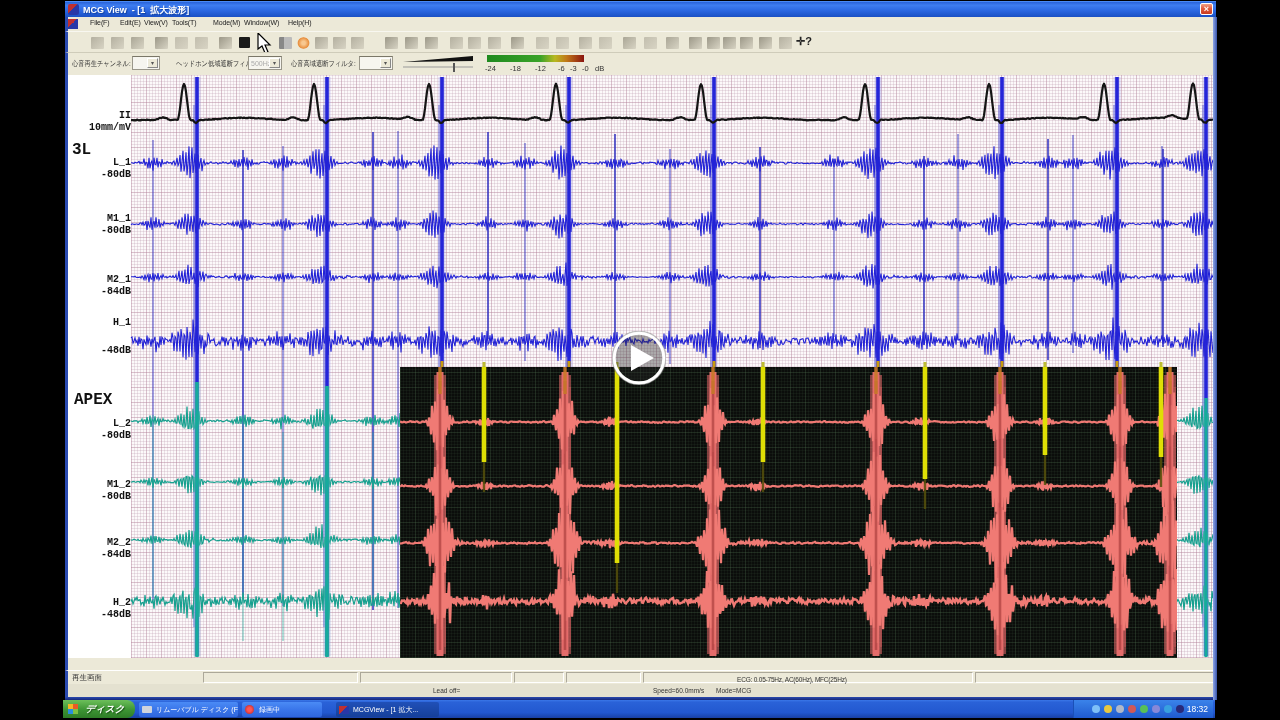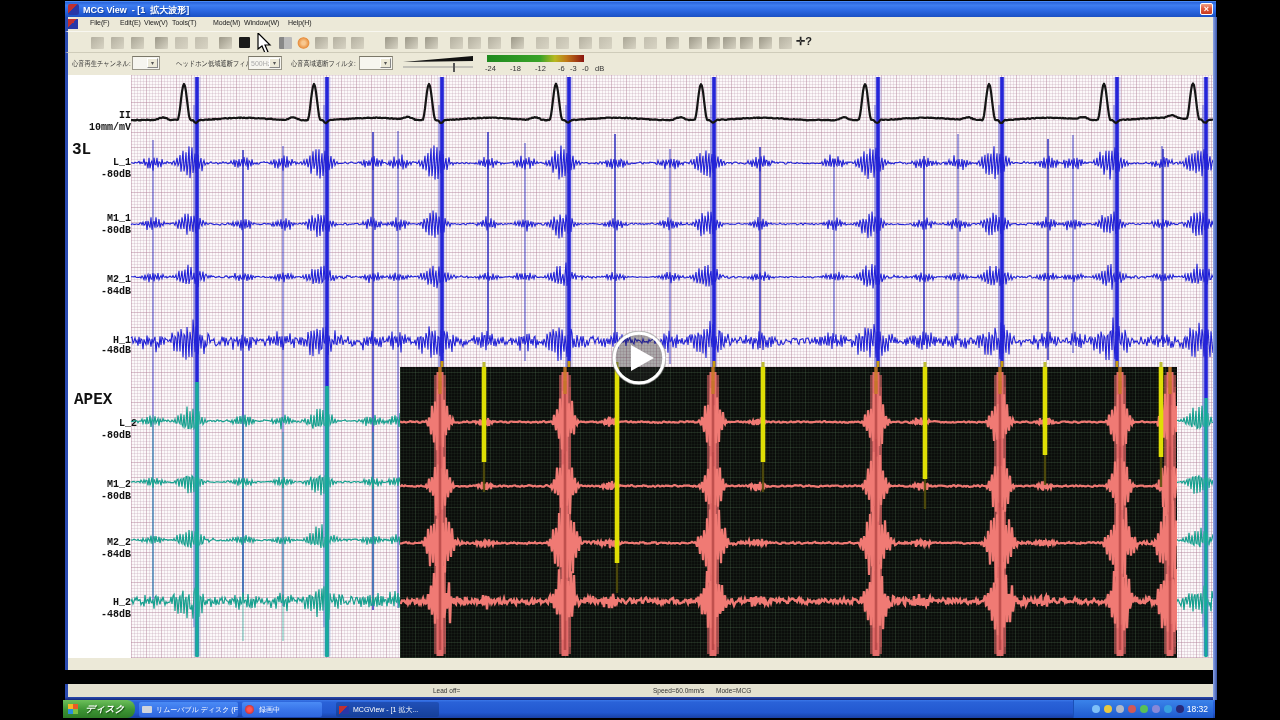--- a/index.html
+++ b/index.html
@@ -185,24 +185,24 @@
     <div id="grid"></div>
     <div class="chlab" style="left:3px;top:35px">II</div>
     <div class="chlab" style="left:3px;top:47px">10mm/mV</div>
     <div class="chlab2" style="left:4px;top:66px">3L</div>
     <div class="chlab" style="left:3px;top:82px">L_1</div>
     <div class="chlab" style="left:3px;top:94px">-80dB</div>
     <div class="chlab" style="left:3px;top:138px">M1_1</div>
     <div class="chlab" style="left:3px;top:150px">-80dB</div>
     <div class="chlab" style="left:3px;top:199px">M2_1</div>
     <div class="chlab" style="left:3px;top:211px">-84dB</div>
-    <div class="chlab" style="left:3px;top:260px">H_1</div>
+    <div class="chlab" style="left:3px;top:242px">H_1</div>
     <div class="chlab" style="left:3px;top:270px">-48dB</div>
     <div class="chlab2" style="left:6px;top:316px">APEX</div>
-    <div class="chlab" style="left:9px;top:343px">L_2</div>
+    <div class="chlab" style="left:3px;top:343px">L_2</div>
     <div class="chlab" style="left:3px;top:355px">-80dB</div>
     <div class="chlab" style="left:3px;top:404px">M1_2</div>
     <div class="chlab" style="left:3px;top:416px">-80dB</div>
     <div class="chlab" style="left:3px;top:462px">M2_2</div>
     <div class="chlab" style="left:3px;top:474px">-84dB</div>
     <div class="chlab" style="left:3px;top:522px">H_2</div>
     <div class="chlab" style="left:3px;top:534px">-48dB</div>
   </div>
   <svg width="1147" height="583" viewBox="66 75 1147 583" style="position:absolute;left:66px;top:75px">
       <line x1="197" y1="77" x2="197" y2="656" stroke="#8585e8" stroke-width="7" opacity="0.30"></line>
@@ -338,20 +338,31 @@
       </svg>
     </div>
 
   <svg id="play" class="abs" viewBox="0 0 54 54">
     <circle cx="27" cy="27" r="25" fill="rgba(40,40,40,0.38)" stroke="#ffffff" stroke-width="3.4"></circle>
     <circle cx="27" cy="27" r="26.8" fill="none" stroke="rgba(120,120,120,0.45)" stroke-width="1.2"></circle>
     <polygon points="19,14 19,40 42,27" fill="#fff"></polygon>
   </svg>
 
   <div id="gap" class="abs"></div>
+  <div id="status1" class="abs">
+    <span style="position:absolute;left:4px;top:2px">再生画面</span>
+    <div class="cell" style="left:135px;width:155px"></div>
+    <div class="cell" style="left:292px;width:152px"></div>
+    <div class="cell" style="left:446px;width:50px"></div>
+    <div class="cell" style="left:498px;width:75px"></div>
+    <div class="cell" style="left:575px;width:330px">
+      <span style="position:absolute;left:93px;top:3px;font-size:6.5px;letter-spacing:-0.2px">ECG: 0.05-75Hz, AC(60Hz), MFC(25Hz)</span>
+      </div>
+    <div class="cell" style="left:907px;width:240px"></div>
+  </div>
   <div id="status2" class="abs">
     <span style="position:absolute;left:365px;top:3px;font-size:6.5px">Lead off=</span>
     <span style="position:absolute;left:585px;top:3px;font-size:6.5px">Speed=60.0mm/s</span>
       <span style="position:absolute;left:648px;top:3px;font-size:6.5px">Mode=MCG</span>
   </div>
   <div id="winbot" class="abs"></div>
   <div id="winright" class="abs"></div>
 
   <div id="taskbar" class="abs">
     <div id="startbtn"><span style="position:absolute;left:5px;top:4px;width:10px;height:10px;background:conic-gradient(#e85a28 0 25%,#7dc242 0 50%,#2a8de0 0 75%,#f2b824 0)" ;="" border-radius:2px=""></span><span style="margin-left:12px">ディスク</span></div>

